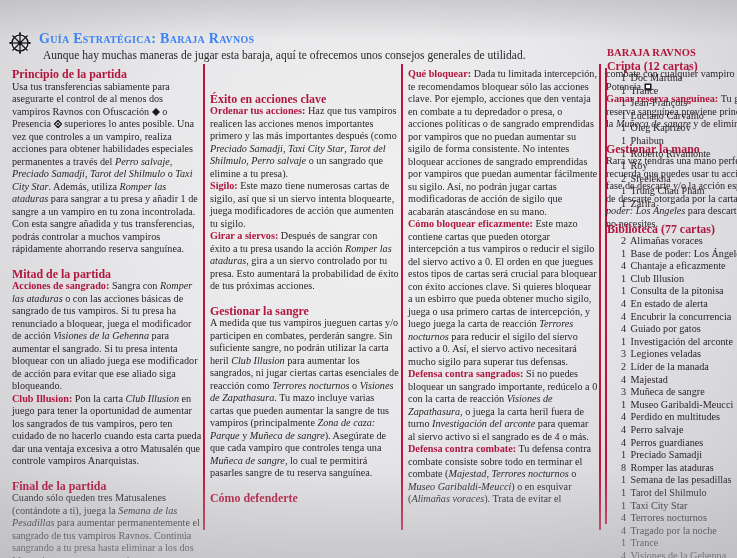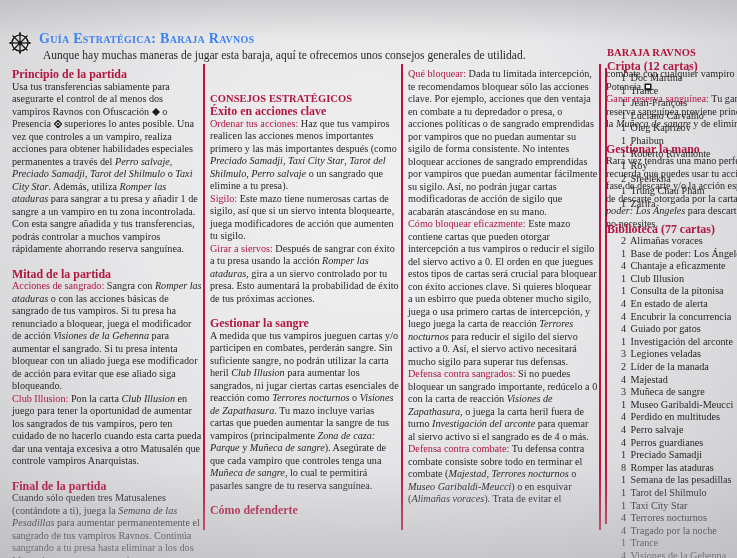--- a/index.html
+++ b/index.html
@@ -33,21 +33,21 @@
   .col {
     position: absolute; top: 68px; font-size: 10.2px; line-height: 12.5px;
   }
   .col p { margin: 0; }
   .c1 { left: 12px; width: 190px; }
   .c2 { left: 210px; width: 190px; }
   .c4 { left: 607px; width: 125px; }
   .vrule { position: absolute; width: 2px; background: #c0123f; }
   .sec-head { color: #b0163f; font-weight: bold; font-size: 10.5px; margin: 0; letter-spacing: 0.1px; }
   .sub-head { color: #b0163f; font-weight: bold; margin: 0; }
-  .lbl { color: #b0163f; font-weight: normal; }
+  .lbl { color: #b0163f; font-weight: bold; }
   .gap { height: 12px; }
   .deck-list { list-style: none; margin: 0; padding: 0 0 0 12px; }
   .deck-list li { line-height: 12.6px; white-space: nowrap; }
   .qty { display: inline-block; width: 9px; text-align: center; }
   .disc { display: inline-block; width: 8px; height: 8px; vertical-align: -1px; }
 </style>
 </head>
 <body>
 
 <div class="top-fade"></div>
@@ -97,21 +97,20 @@
 
 </div>
 
 <div class="col c2" style="top:56px;">
   <p style="visibility:hidden;">&nbsp;</p>
 </div>
 
 <div id="flow" style="position:absolute; left:210px; top:68px; width:388px; height:458px; column-count:2; column-gap:8px; column-fill:auto; font-size:10.2px; line-height:12.5px;">
   <p style="margin:0;">&nbsp;</p>
   <div class="gap"></div>
-  <h2 class="sec-head">CONSEJOS ESTRATÉGICOS</h2>
   <h3 class="sub-head">Éxito en acciones clave</h3>
   <p style="margin:0;"><span class="lbl">Ordenar tus acciones:</span><span> Haz que tus vampiros realicen las acciones menos importantes primero y las más importantes después (como </span><i>Preciado Samadji</i><span>, </span><i>Taxi City Star</i><span>, </span><i>Tarot del Shilmulo</i><span>, </span><i>Perro salvaje</i><span> o un sangrado que elimine a tu presa).</span></p>
   <p style="margin:0;"><span class="lbl">Sigilo:</span><span> Este mazo tiene numerosas cartas de sigilo, así que si un siervo intenta bloquearte, juega modificadores de acción que aumenten tu sigilo.</span></p>
   <p style="margin:0;"><span class="lbl">Girar a siervos:</span><span> Después de sangrar con éxito a tu presa usando la acción </span><i>Romper las ataduras</i><span>, gira a un siervo controlado por tu presa. Esto aumentará la probabilidad de éxito de tus próximas acciones.</span></p>
   <div class="gap"></div>
   <h3 class="sub-head">Gestionar la sangre</h3>
   <p style="margin:0;"><span>A medida que tus vampiros jueguen cartas y/o participen en combates, perderán sangre. Sin suficiente sangre, no podrán utilizar la carta heril </span><i>Club Illusion</i><span> para aumentar los sangrados, ni jugar ciertas cartas esenciales de reacción como </span><i>Terrores nocturnos</i><span> o </span><i>Visiones de Zapathasura</i><span>. Tu mazo incluye varias cartas que pueden aumentar la sangre de tus vampiros (principalmente </span><i>Zona de caza: Parque</i><span> y </span><i>Muñeca de sangre</i><span>). Asegúrate de que cada vampiro que controles tenga una </span><i>Muñeca de sangre</i><span>, lo cual te permitirá pasarles sangre de tu reserva sanguínea.</span></p>
   <div class="gap"></div>
   <h3 class="sub-head">Cómo defenderte</h3>
   <p style="margin:0;"><span class="lbl">Qué bloquear:</span><span> Dada tu limitada intercepción, te recomendamos bloquear sólo las acciones clave. Por ejemplo, acciones que den ventaja en combate a tu depredador o presa, o acciones políticas o de sangrado emprendidas por vampiros que no puedan aumentar su sigilo de forma consistente. No intentes bloquear acciones de sangrado emprendidas por vampiros que puedan aumentar fácilmente su sigilo. Así, no podrán jugar cartas modificadoras de acción de sigilo que acabarán atascándose en su mano.</span></p>

